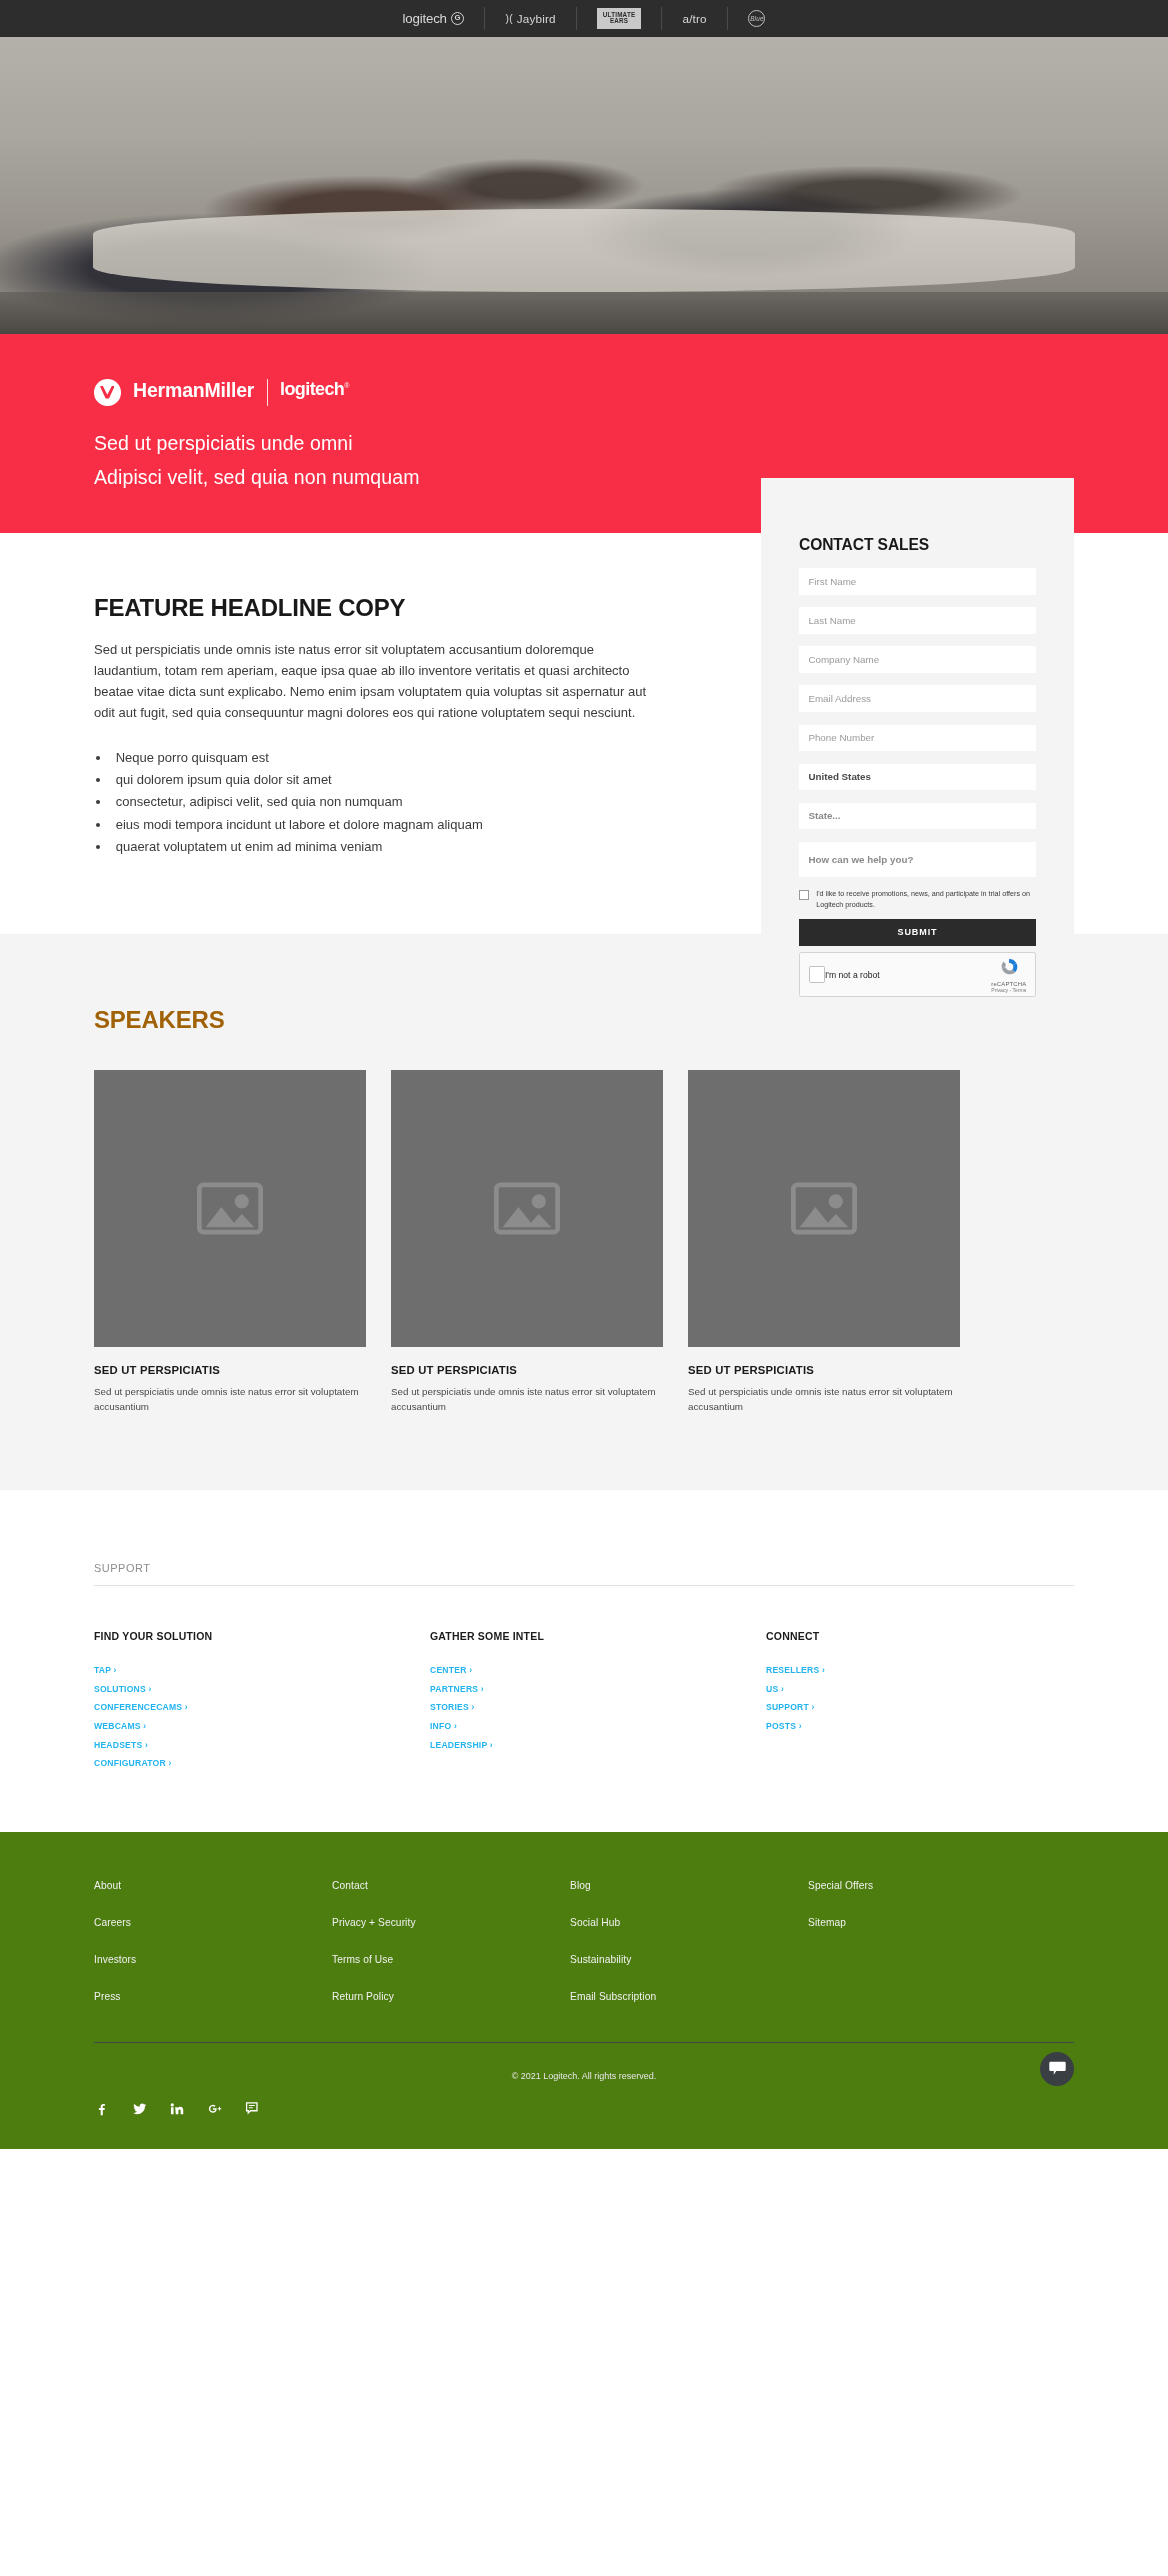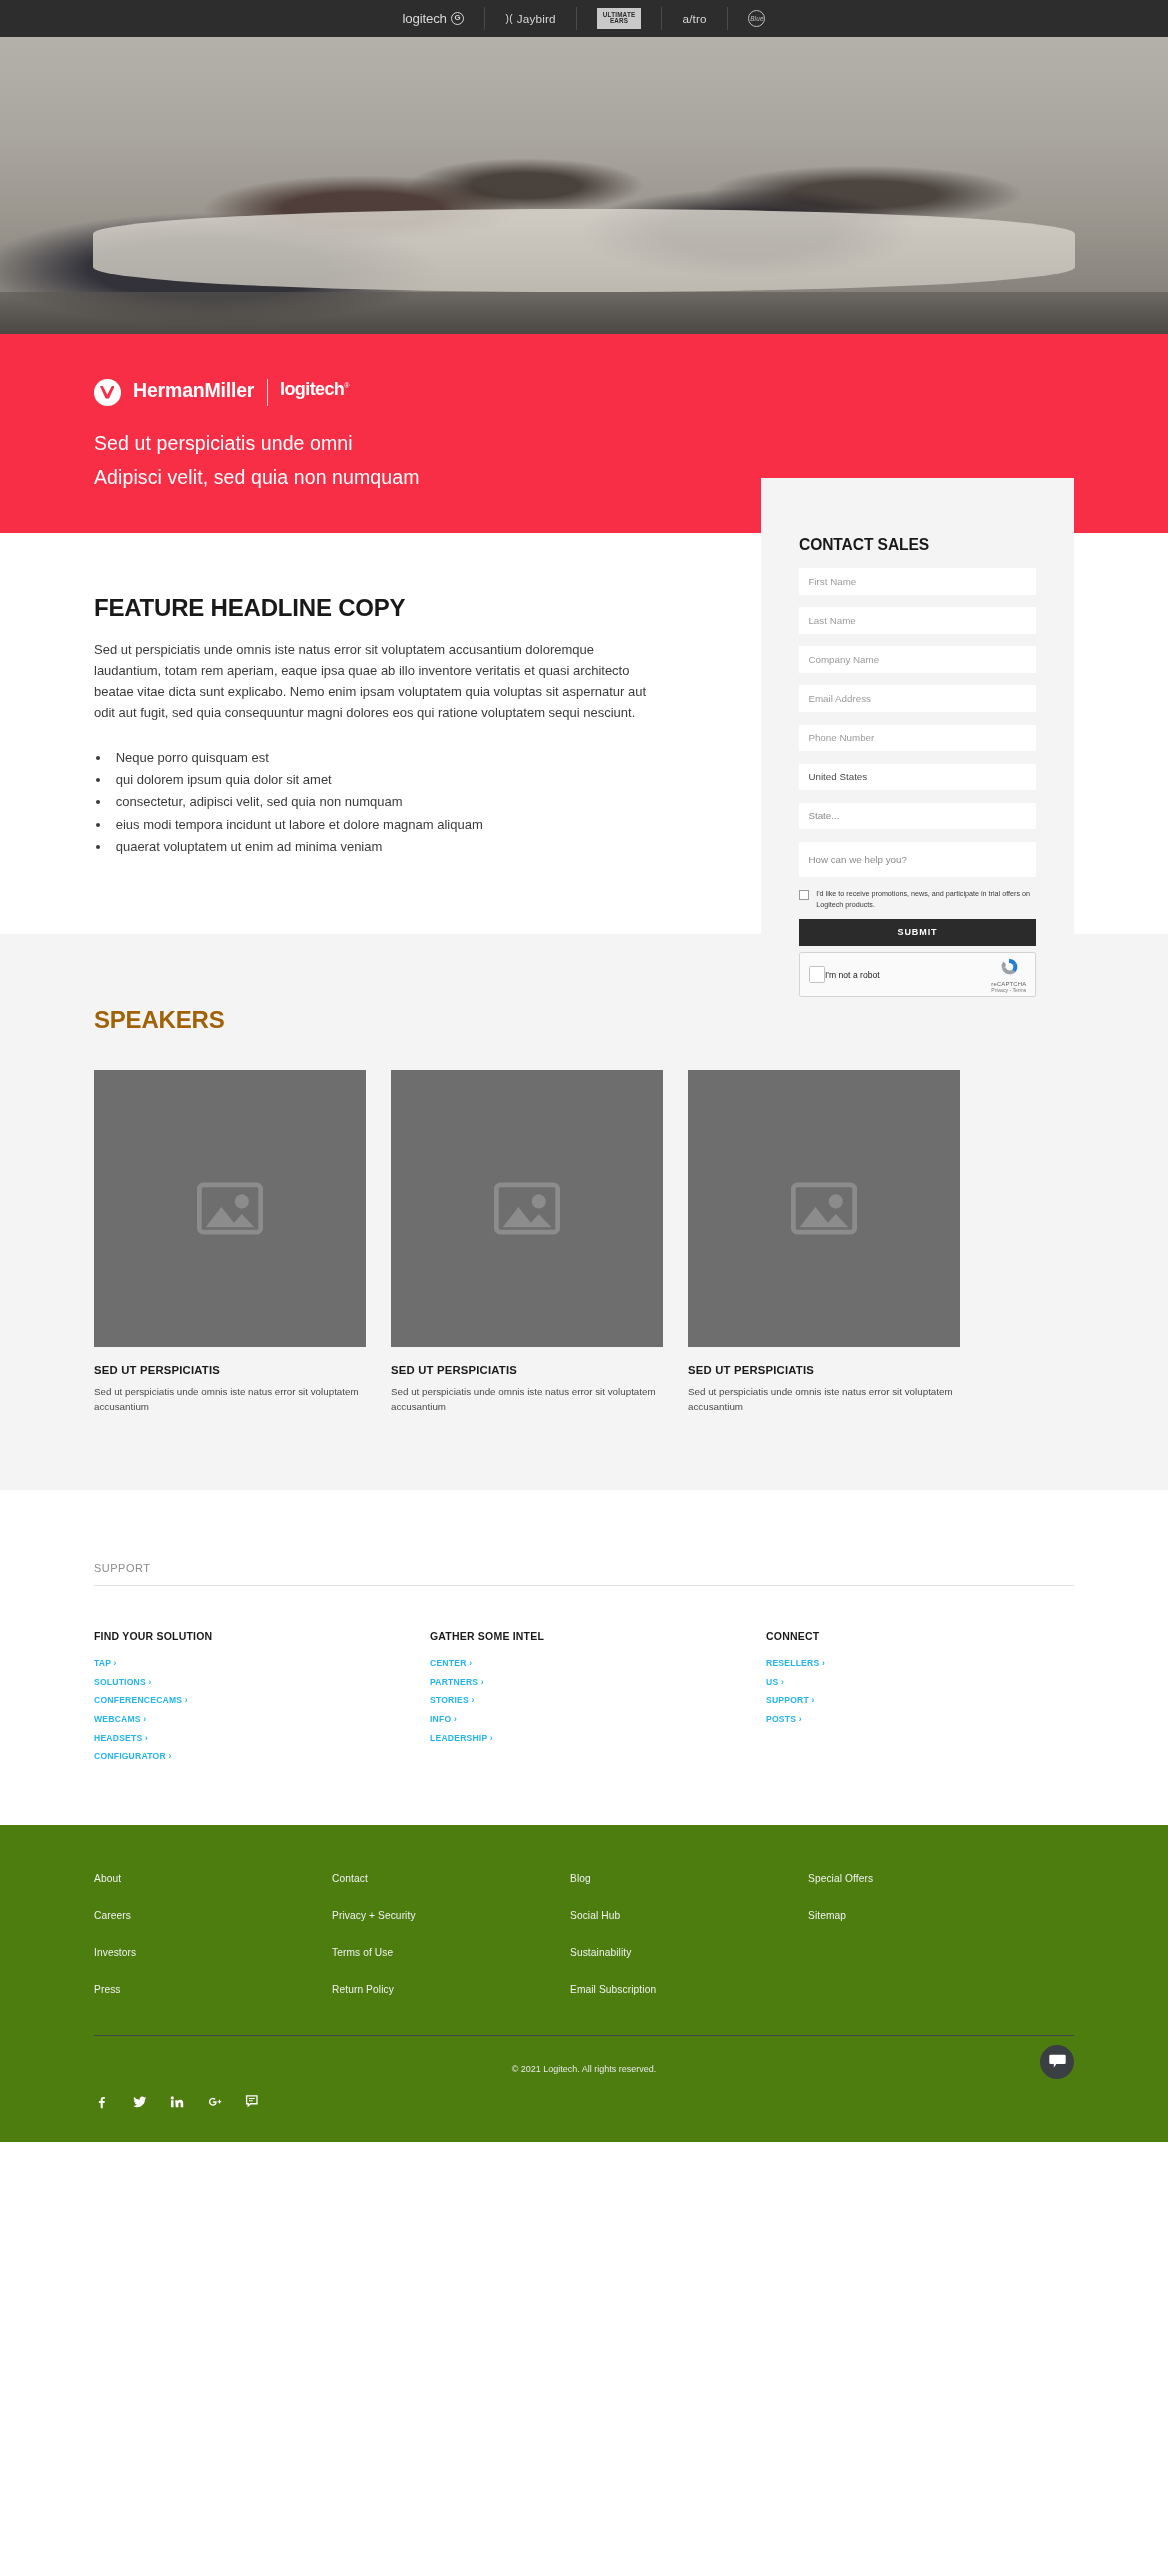--- a/index.html
+++ b/index.html
@@ -141,21 +141,21 @@
   }
   .formcard h3 {
     font-size: 15.6px; font-weight: 700; letter-spacing:-0.1px; color:#191919;
     margin: 41px 0 14px;
   }
   .formcard input[type=text], .formcard .fake-input {
     display:block; width:100%; height: 26.6px; background:#fff; border: none;
     padding: 0 9.4px; font-size: 9.8px; color:#333; margin-bottom: 12.5px;
     font-family: "Liberation Sans", sans-serif;
   }
-  .formcard .fake-input { line-height: 26.6px; color:#8a8a8a; }
+  .formcard .fake-input { line-height: 26.6px; color:#8a8a8a;font-weight:bold; }
   .formcard .fake-input.filled { color:#4a4a4a; }
   .formcard .fake-input.msg { height: 35px; line-height: 35px; }
   .formcard input::placeholder { color:#9b9b9b; }
   .optin { display:flex; gap:7px; align-items:flex-start; margin: 1.6px 0 9.4px; }
   .optin .box {
     width: 10.2px; height:10.2px; border:0.8px solid #9a9a9a; background:#fff;
     flex: 0 0 10.2px; margin-top:0.8px;
   }
   .optin .txt { font-size: 7.2px; line-height:1.42; color:#3a3a3a; }
   .submit {
@@ -195,21 +195,21 @@
 
   
   .support { background:#fff; padding: 72px 94px 55px; }
   .support .stitle { font-size: 11px; color:#8d8d8d; letter-spacing:0.5px; margin-bottom: 11px;}
   .support .rule { height:0.8px; background:#e2e2e2; margin-bottom: 45px; }
   .linkcols { display:flex; }
   .linkcol { width: 336px; }
   .linkcol:last-child { width:auto; }
   .linkcol h5 {
     font-size: 10.5px; font-weight:700; color:#1b1b1b; letter-spacing:0.2px;
-    margin-bottom: 16px;
+    margin-bottom: 23px;
   }
   .linkcol a {
     display:block; color:#23b4ef; font-size: 8.6px; font-weight:700;
     letter-spacing:0.2px; text-decoration:none; margin-bottom: 8.6px;
   }
   .linkcol a .chev { font-weight:700; }
 
   
   .darkfoot { background:#4d7c0f; padding: 48px 94px 0; }
   .footcols { display:flex; }

